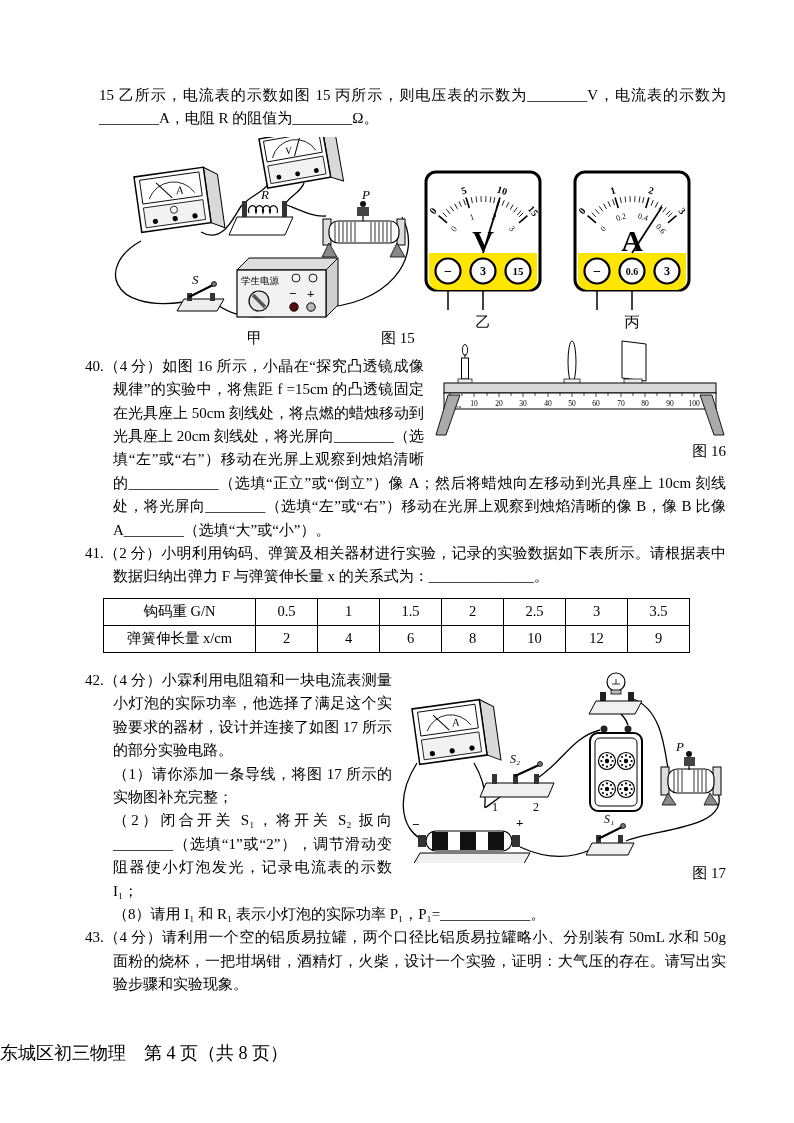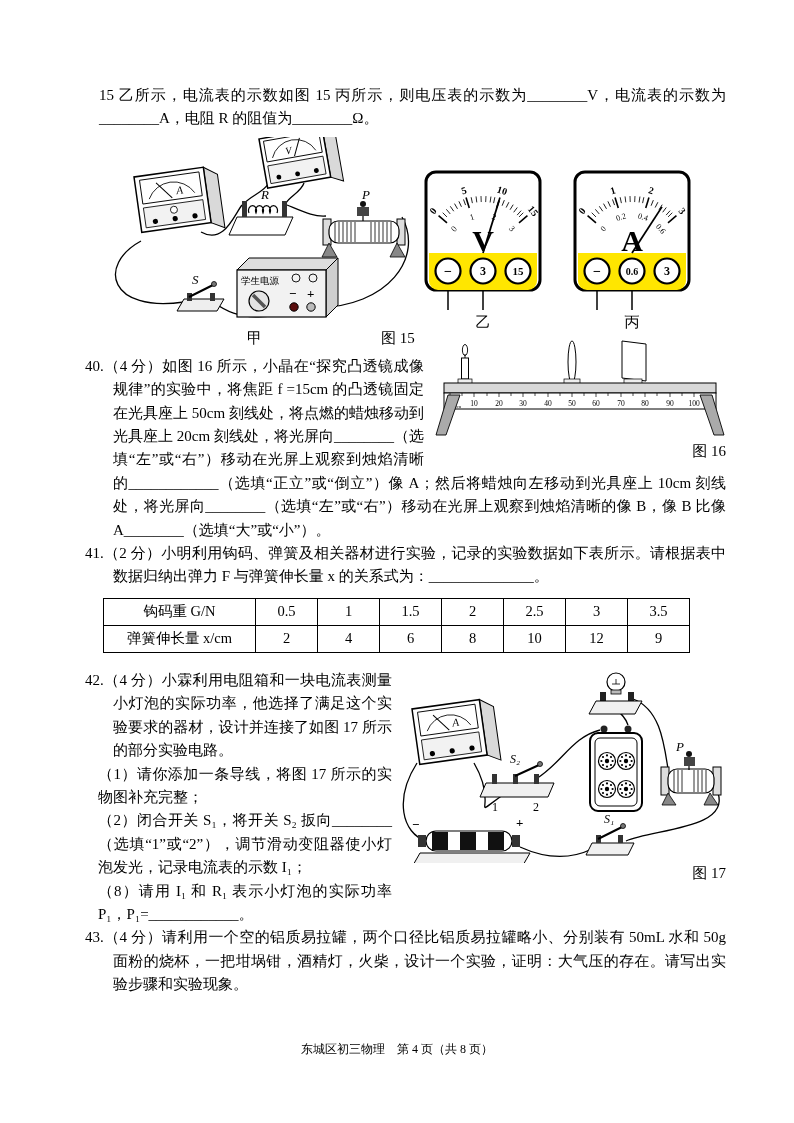--- a/index.html
+++ b/index.html
@@ -3,40 +3,40 @@
 <meta charset="utf-8">
 <style>
   *{box-sizing:border-box}
   html,body{margin:0;padding:0}
   body{width:794px;height:1123px;background:#fff;color:#000;position:relative;overflow:hidden;
        font-family:"Liberation Serif","DejaVu Serif",serif}
   .content{position:absolute;left:85px;top:84px;width:641px;font-size:15px;line-height:23.4px;text-align:justify}
   .para{margin:0}
   .ind{margin-left:14px}
   .hang{padding-left:28px;text-indent:-28px}
-  .sub{margin-left:13px}
+  .sub{margin-left:28px}
   .fig15{position:relative;height:212px;margin-top:4px}
   .fig15 .circuit{position:absolute;left:4px;top:2px}
   .meter{position:absolute;top:34px}
   .mV{left:338px}
   .mA{left:487px}
   .q40{margin-top:8px}
   .q41{}
   .q42{margin-top:16px}
   .q43{margin-top:0}
   .figfloat{float:right}
   .figfloat svg{display:block}
   .fig16wrap{width:292px;margin:-18px 0 2px 10px}
   .fig17wrap{width:324px;margin:2px 0 2px 10px}
   .figcap{text-align:right;font-size:15px;line-height:20px}
   .datatable{border-collapse:collapse;margin:9px 0 2px 18px}
   .datatable td{border:1px solid #000;height:27px;text-align:center;font-size:14.5px;padding:0 4px}
   .datatable td.rl{width:152px}
   .datatable td.v{width:62px}
-  .footer{position:absolute;left:0;top:1041px;width:100%;text-align:center;font-size:12px}
+  .footer{position:absolute;left:0;top:1041px;width:100%;text-align:left;font-size:18px}
   svg{font-family:"Liberation Serif","DejaVu Serif",serif}
 </style>
 </head>
 <body>
 
 <div class="page">
 <div class="content">
 
   <p class="para ind">15 乙所示，电流表的示数如图 15 丙所示，则电压表的示数为________V，电流表的示数为________A，电阻 R 的阻值为________Ω。</p>
 

